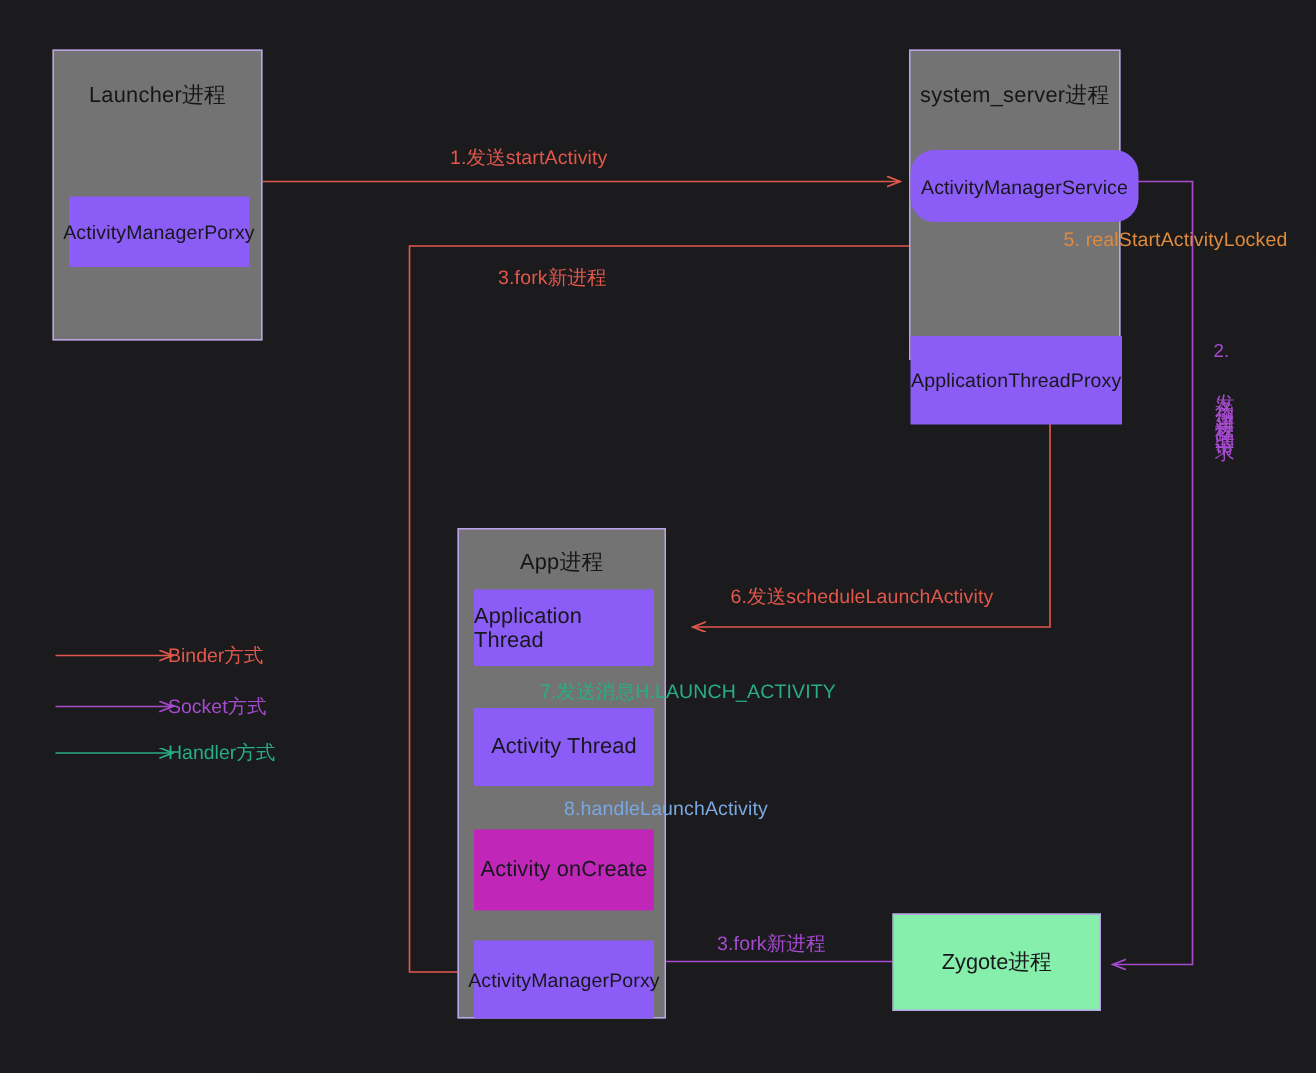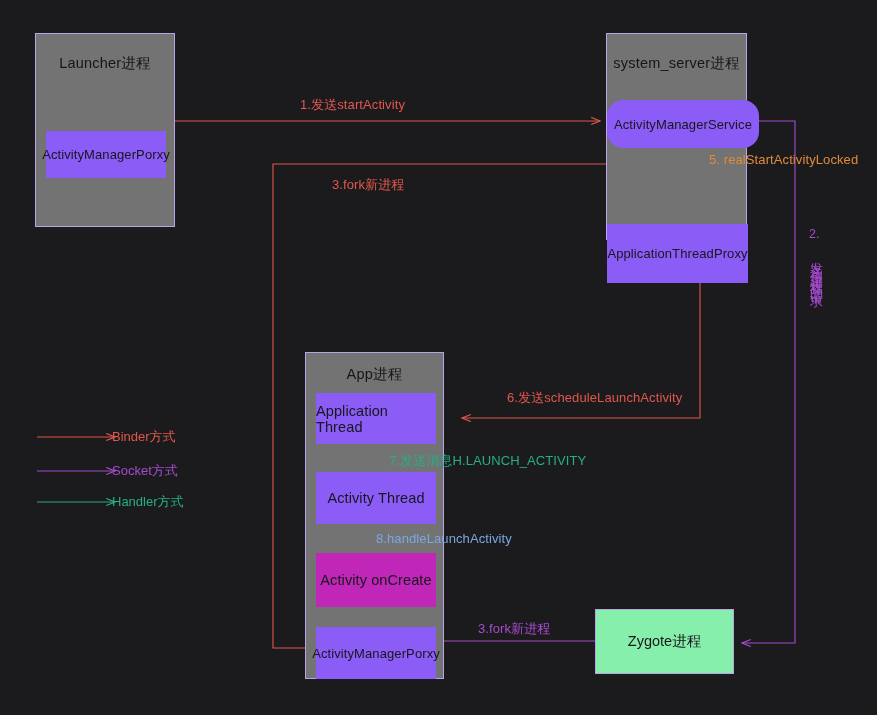--- a/index.html
+++ b/index.html
@@ -171,23 +171,23 @@
   <div class="flat-box" style="left:595px; top:609px; width:139px; height:65px;">
     <span>Zygote进程</span>
   </div>
 
   <div class="edge-label c-red" style="left:300px; top:96px;">1.发送startActivity</div>
 
   <div class="edge-label c-red" style="left:332px; top:176px;">3.fork新进程</div>
 
   <div class="edge-label c-orange" style="left:709px; top:152px;">5. realStartActivityLocked</div>
 
-  <div class="edge-label c-red" style="left:487px; top:389px;margin-left:20px;">6.发送scheduleLaunchActivity</div>
-
-  <div class="edge-label c-green" style="left:389px; top:452px;">7.发送消息H.LAUNCH_ACTIVITY</div>
+  <div class="edge-label c-red" style="left:487px; top:389px;">6.发送scheduleLaunchActivity</div>
+
+  <div class="edge-label c-green" style="left:360px; top:452px;">7.发送消息H.LAUNCH_ACTIVITY</div>
 
   <div class="edge-label c-blue" style="left:376px; top:531px;">8.handleLaunchActivity</div>
 
   <div class="edge-label c-purple" style="left:478px; top:620px;">3.fork新进程</div>
 
   <div class="edge-label c-purple" style="left:809px; top:227px; font-size:12.5px;">2.</div>
   <div class="vert-label" style="left:810px; top:252px; height:160px;">发送创建进程的请求</div>
 
   <div class="legend-row" style="left:0px; top:430px;">
     <span class="legend-text c-red">Binder方式</span>

